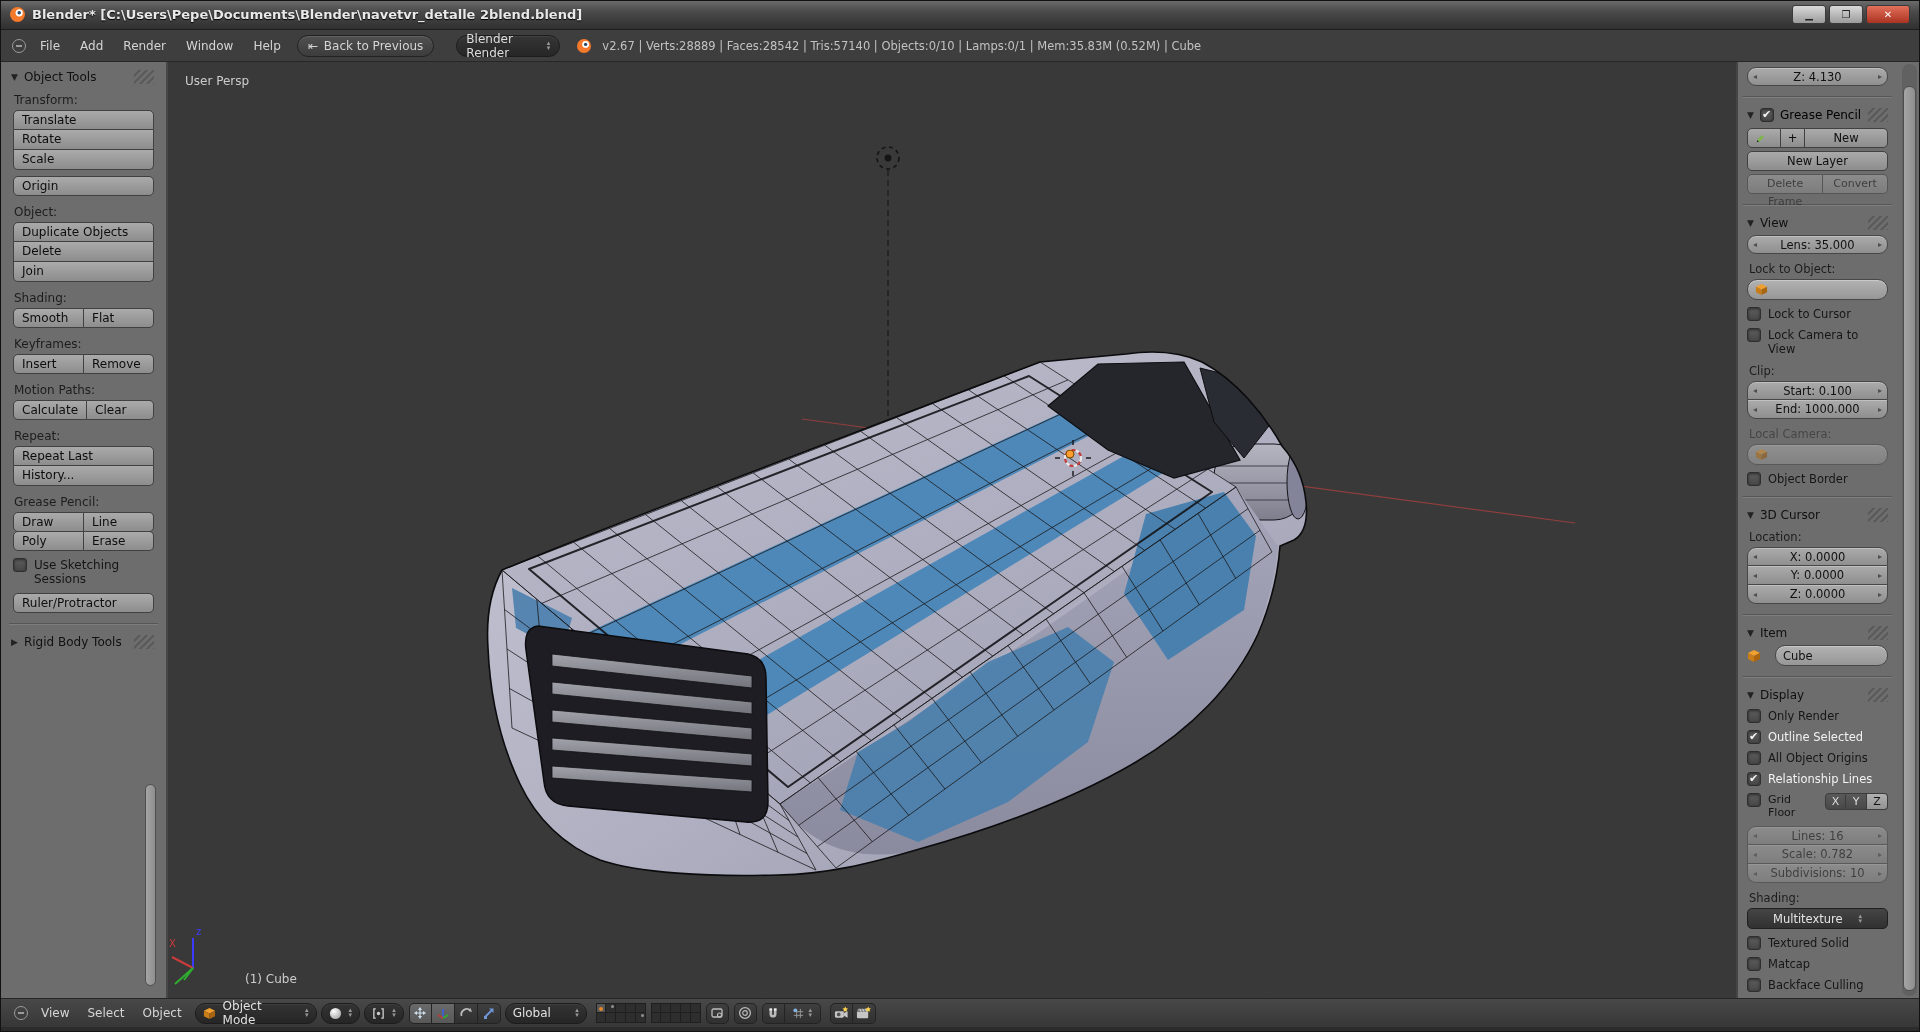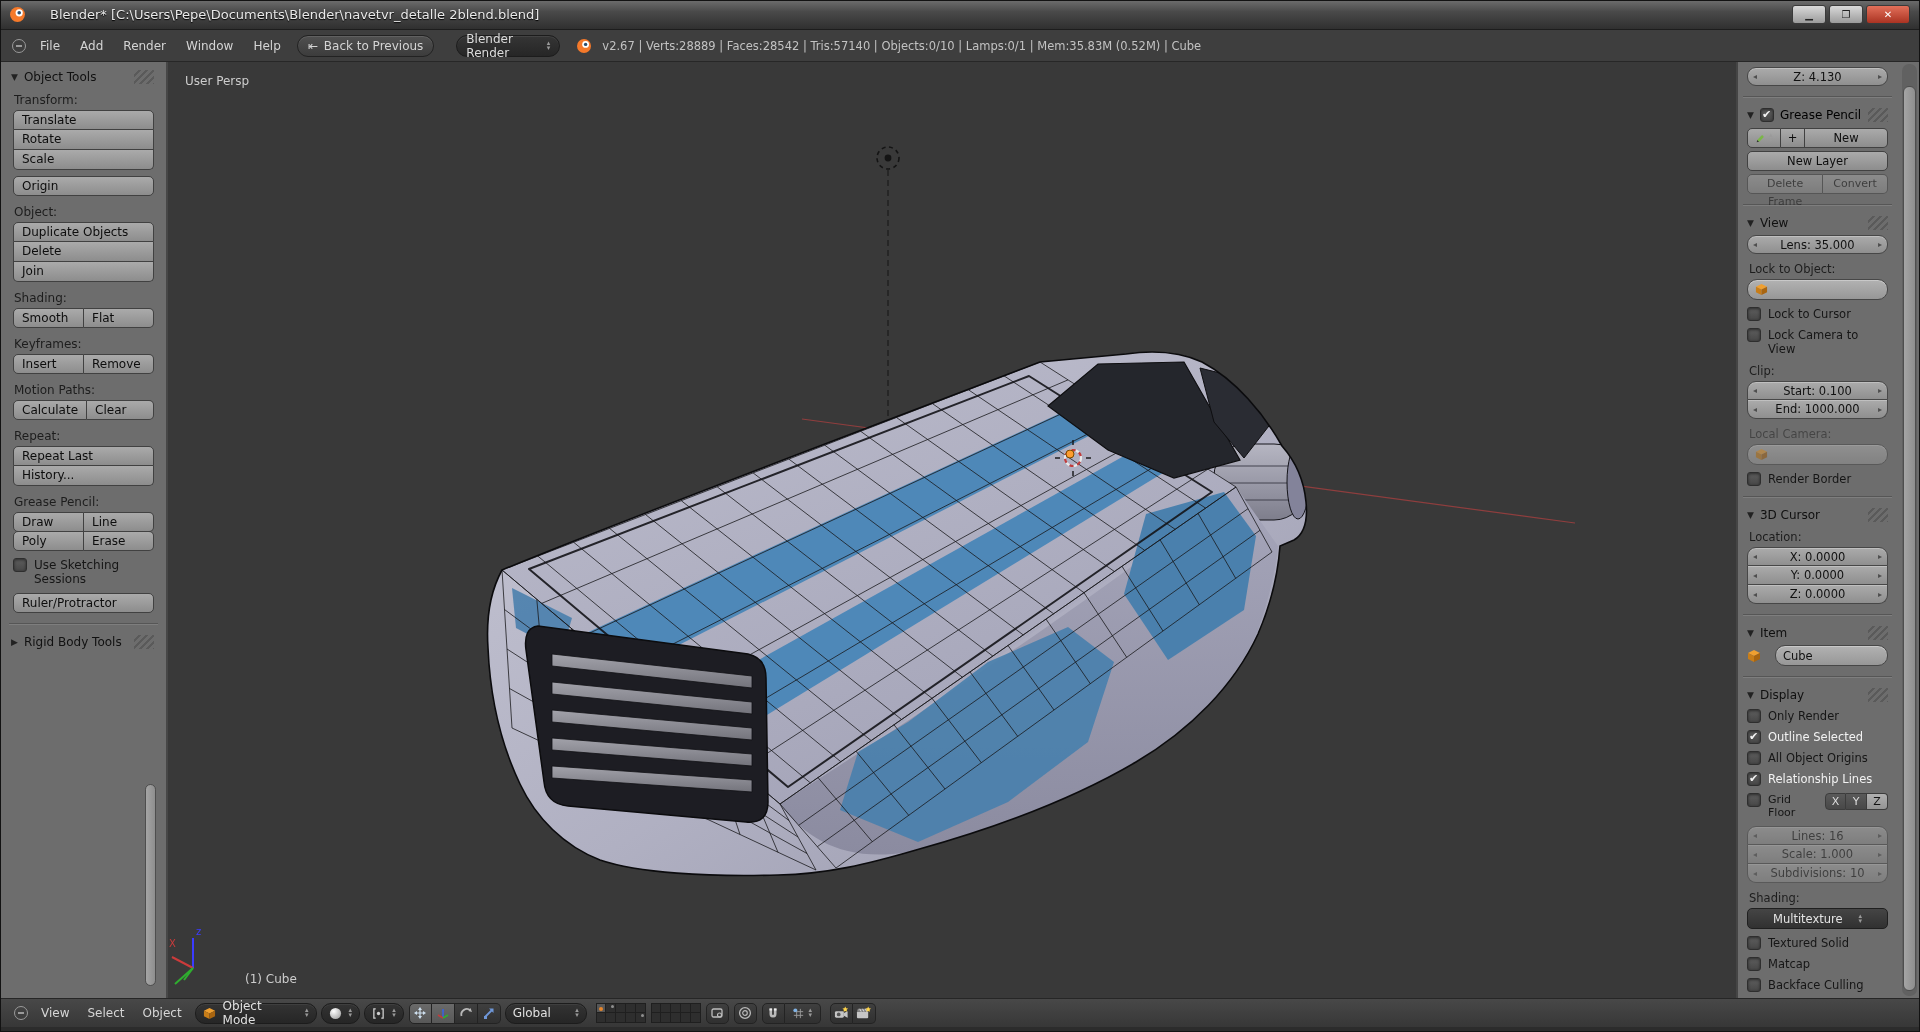--- a/index.html
+++ b/index.html
@@ -5,21 +5,21 @@
   * { box-sizing: border-box; }
   html,body { margin:0; padding:0; width:1920px; height:1032px; overflow:hidden;
     font-family:"DejaVu Sans", sans-serif; background:#2a2a2a; }
   .noselect { user-select:none; }
 
   
   .titlebar { position:absolute; left:0; top:0; width:1920px; height:30px;
     background:linear-gradient(#6e6e6e,#4a4a4a 40%,#303030);
     border-bottom:1px solid #1d1d1d; display:flex; align-items:center; padding:0 9px;
     color:#e9e9e9; font-size:13px; }
-  .titlebar .title { margin-left:24px; text-shadow:0 1px 1px #000; }
+  .titlebar .title { margin-left:6px; text-shadow:0 1px 1px #000;font-weight:bold; }
   .win-buttons { position:absolute; right:10px; top:5px; display:flex; gap:3px; }
   .win-btn { width:34px; height:19px; border:1px solid #3a3a3a; border-radius:3px;
     background:linear-gradient(#d9d9d9,#9b9b9b); color:#222; font-size:10px;
     display:flex; align-items:center; justify-content:center; }
   .win-btn.close { width:44px; background:linear-gradient(#e2705a,#aa3322); color:#fff; }
 
   
   .infobar { position:absolute; left:0; top:30px; width:1920px; height:32px;
     background:#3e3e3e; border-bottom:1px solid #272727; display:flex; align-items:center;
     padding:0 8px; color:#d4d4d4; font-size:12px; }
@@ -445,21 +445,21 @@
   <div class="np-label disabled">Local Camera:</div>
   <div class="field disabled">
     <svg width="13" height="13" viewBox="0 0 14 14">
         <polygon points="7,1 13,4 7,7 1,4" fill="#f0a030"></polygon>
         <polygon points="1,4 7,7 7,13 1,10" fill="#c87d18"></polygon>
         <polygon points="13,4 7,7 7,13 13,10" fill="#a96510"></polygon>
       </svg>
   </div>
   <div class="check-row">
     <span class="checkbox"></span>
-    <span class="check-label">Render Border</span>
+    <span class="check-label">Object Border</span>
   </div>
   <div class="sep"></div>
 
   <div class="np-header">
     <span class="tri">▼</span>
     <span>3D Cursor</span>
     <span class="hatch"></span>
   </div>
   <div class="np-label">Location:</div>
   <div class="slider-group">
@@ -533,21 +533,21 @@
     </span>
   </div>
   <div class="slider-group disabled" style="margin-top:2px;">
     <div class="slider">
         <span class="la">◂</span>
         <span>Lines: 16</span>
         <span class="ra">▸</span>
       </div>
     <div class="slider">
         <span class="la">◂</span>
-        <span>Scale: 1.000</span>
+        <span>Scale: 0.782</span>
         <span class="ra">▸</span>
       </div>
     <div class="slider">
         <span class="la">◂</span>
         <span>Subdivisions: 10</span>
         <span class="ra">▸</span>
       </div>
   </div>
   <div class="np-label">Shading:</div>
   <div class="dd-dark2">

